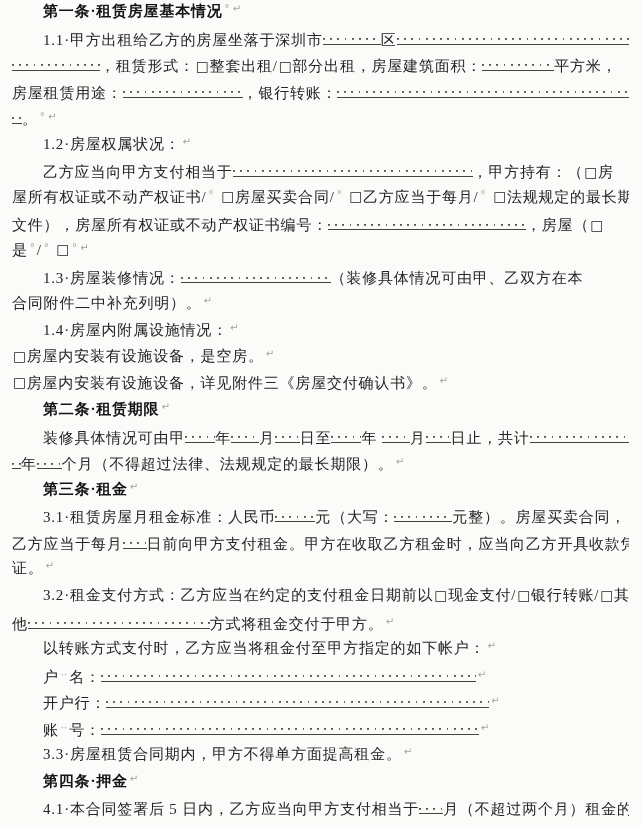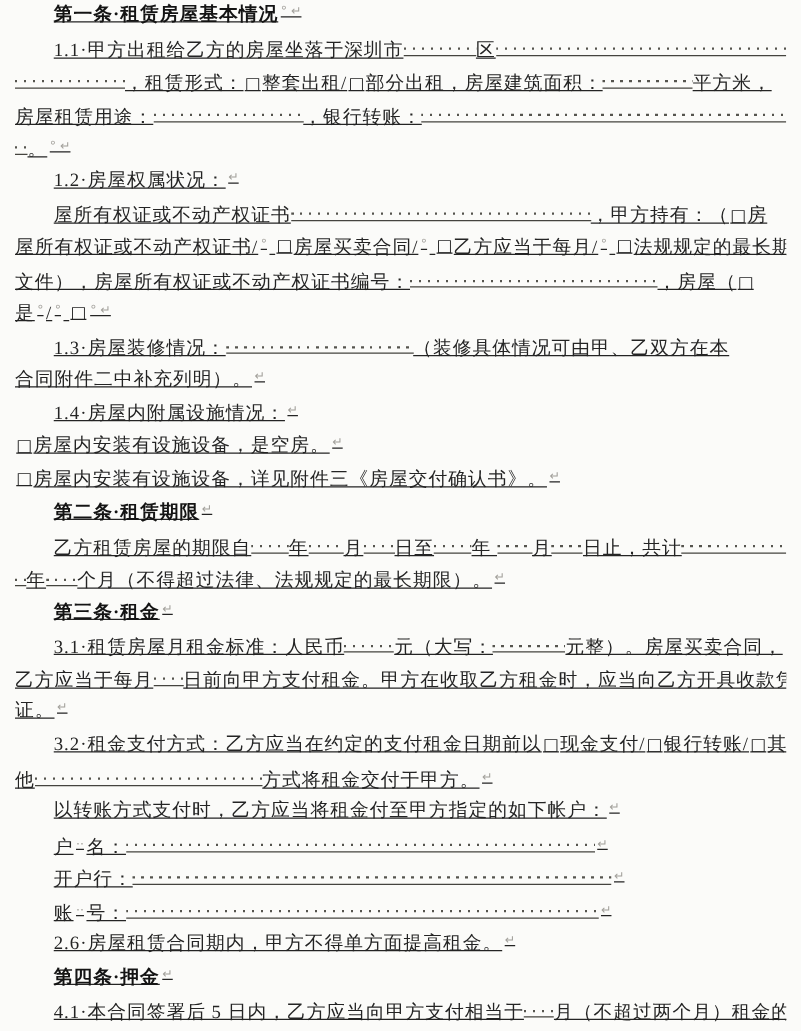--- a/index.html
+++ b/index.html
@@ -8,21 +8,20 @@
     background:#fbfbf9;
   }
   .page{
     box-sizing:border-box;
     width:641px;height:825px;
     padding:2px 12px 0 12px;
     font-family:"Liberation Serif","DejaVu Serif",serif;
     font-size:15px;
     letter-spacing:0.8px;
     color:var(--ink,#242424);
-    text-decoration:underline;
   }
   .para{
     display:flex;
     align-items:baseline;
     height:26.55px;
     overflow:hidden;
   }
   .para.indent{padding-left:31px;}
   .para.heading .run{font-weight:700;color:#141414;}
   .run{white-space:pre;flex:0 0 auto;}
@@ -91,21 +90,21 @@
       <div class="para">
         <span class="blank" style="width: 10px;"></span>
         <span class="run">。</span>
         <span class="mark">° ↵</span>
       </div>
       <div class="para indent">
         <span class="run">1.2·房屋权属状况：</span>
         <span class="mark">↵</span>
       </div>
       <div class="para indent">
-        <span class="run">屋所有权证或不动产权证书</span>
+        <span class="run">乙方应当向甲方支付相当于</span>
         <span class="blank" style="width: 240px;"></span>
         <span class="run">，甲方持有：（</span>
         <span class="checkbox">□</span>
         <span class="run">房</span>
       </div>
       <div class="para">
         <span class="run">屋所有权证或不动产权证书/</span>
         <span class="mark">°</span>
         <span class="run"> </span>
         <span class="checkbox">□</span>
@@ -155,21 +154,21 @@
       <div class="para">
         <span class="checkbox">□</span>
         <span class="run">房屋内安装有设施设备，详见附件三《房屋交付确认书》。</span>
         <span class="mark">↵</span>
       </div>
       <div class="para heading indent">
         <span class="run">第二条·租赁期限</span>
         <span class="mark">↵</span>
       </div>
       <div class="para indent">
-        <span class="run">乙方租赁房屋的期限自</span>
+        <span class="run">装修具体情况可由甲</span>
         <span class="blank" style="width: 30px;"></span>
         <span class="run">年</span>
         <span class="blank" style="width: 28px;"></span>
         <span class="run">月</span>
         <span class="blank" style="width: 25px;"></span>
         <span class="run">日至</span>
         <span class="blank" style="width: 30px;"></span>
         <span class="run">年 </span>
         <span class="blank" style="width: 28px;"></span>
         <span class="run">月</span>
@@ -236,21 +235,21 @@
         <span class="mark">↵</span>
       </div>
       <div class="para indent">
         <span class="run">账</span>
         <span class="mark">··</span>
         <span class="run">号：</span>
         <span class="blank" style="width: 378px;"></span>
         <span class="mark">↵</span>
       </div>
       <div class="para indent">
-        <span class="run">2.6·房屋租赁合同期内，甲方不得单方面提高租金。</span>
+        <span class="run">3.3·房屋租赁合同期内，甲方不得单方面提高租金。</span>
         <span class="mark">↵</span>
       </div>
       <div class="para heading indent">
         <span class="run">第四条·押金</span>
         <span class="mark">↵</span>
       </div>
       <div class="para indent">
         <span class="run">4.1·本合同签署后 5 日内，乙方应当向甲方支付相当于</span>
         <span class="blank" style="width: 24px;"></span>
         <span class="run">月（不超过两个月）租金的</span>

